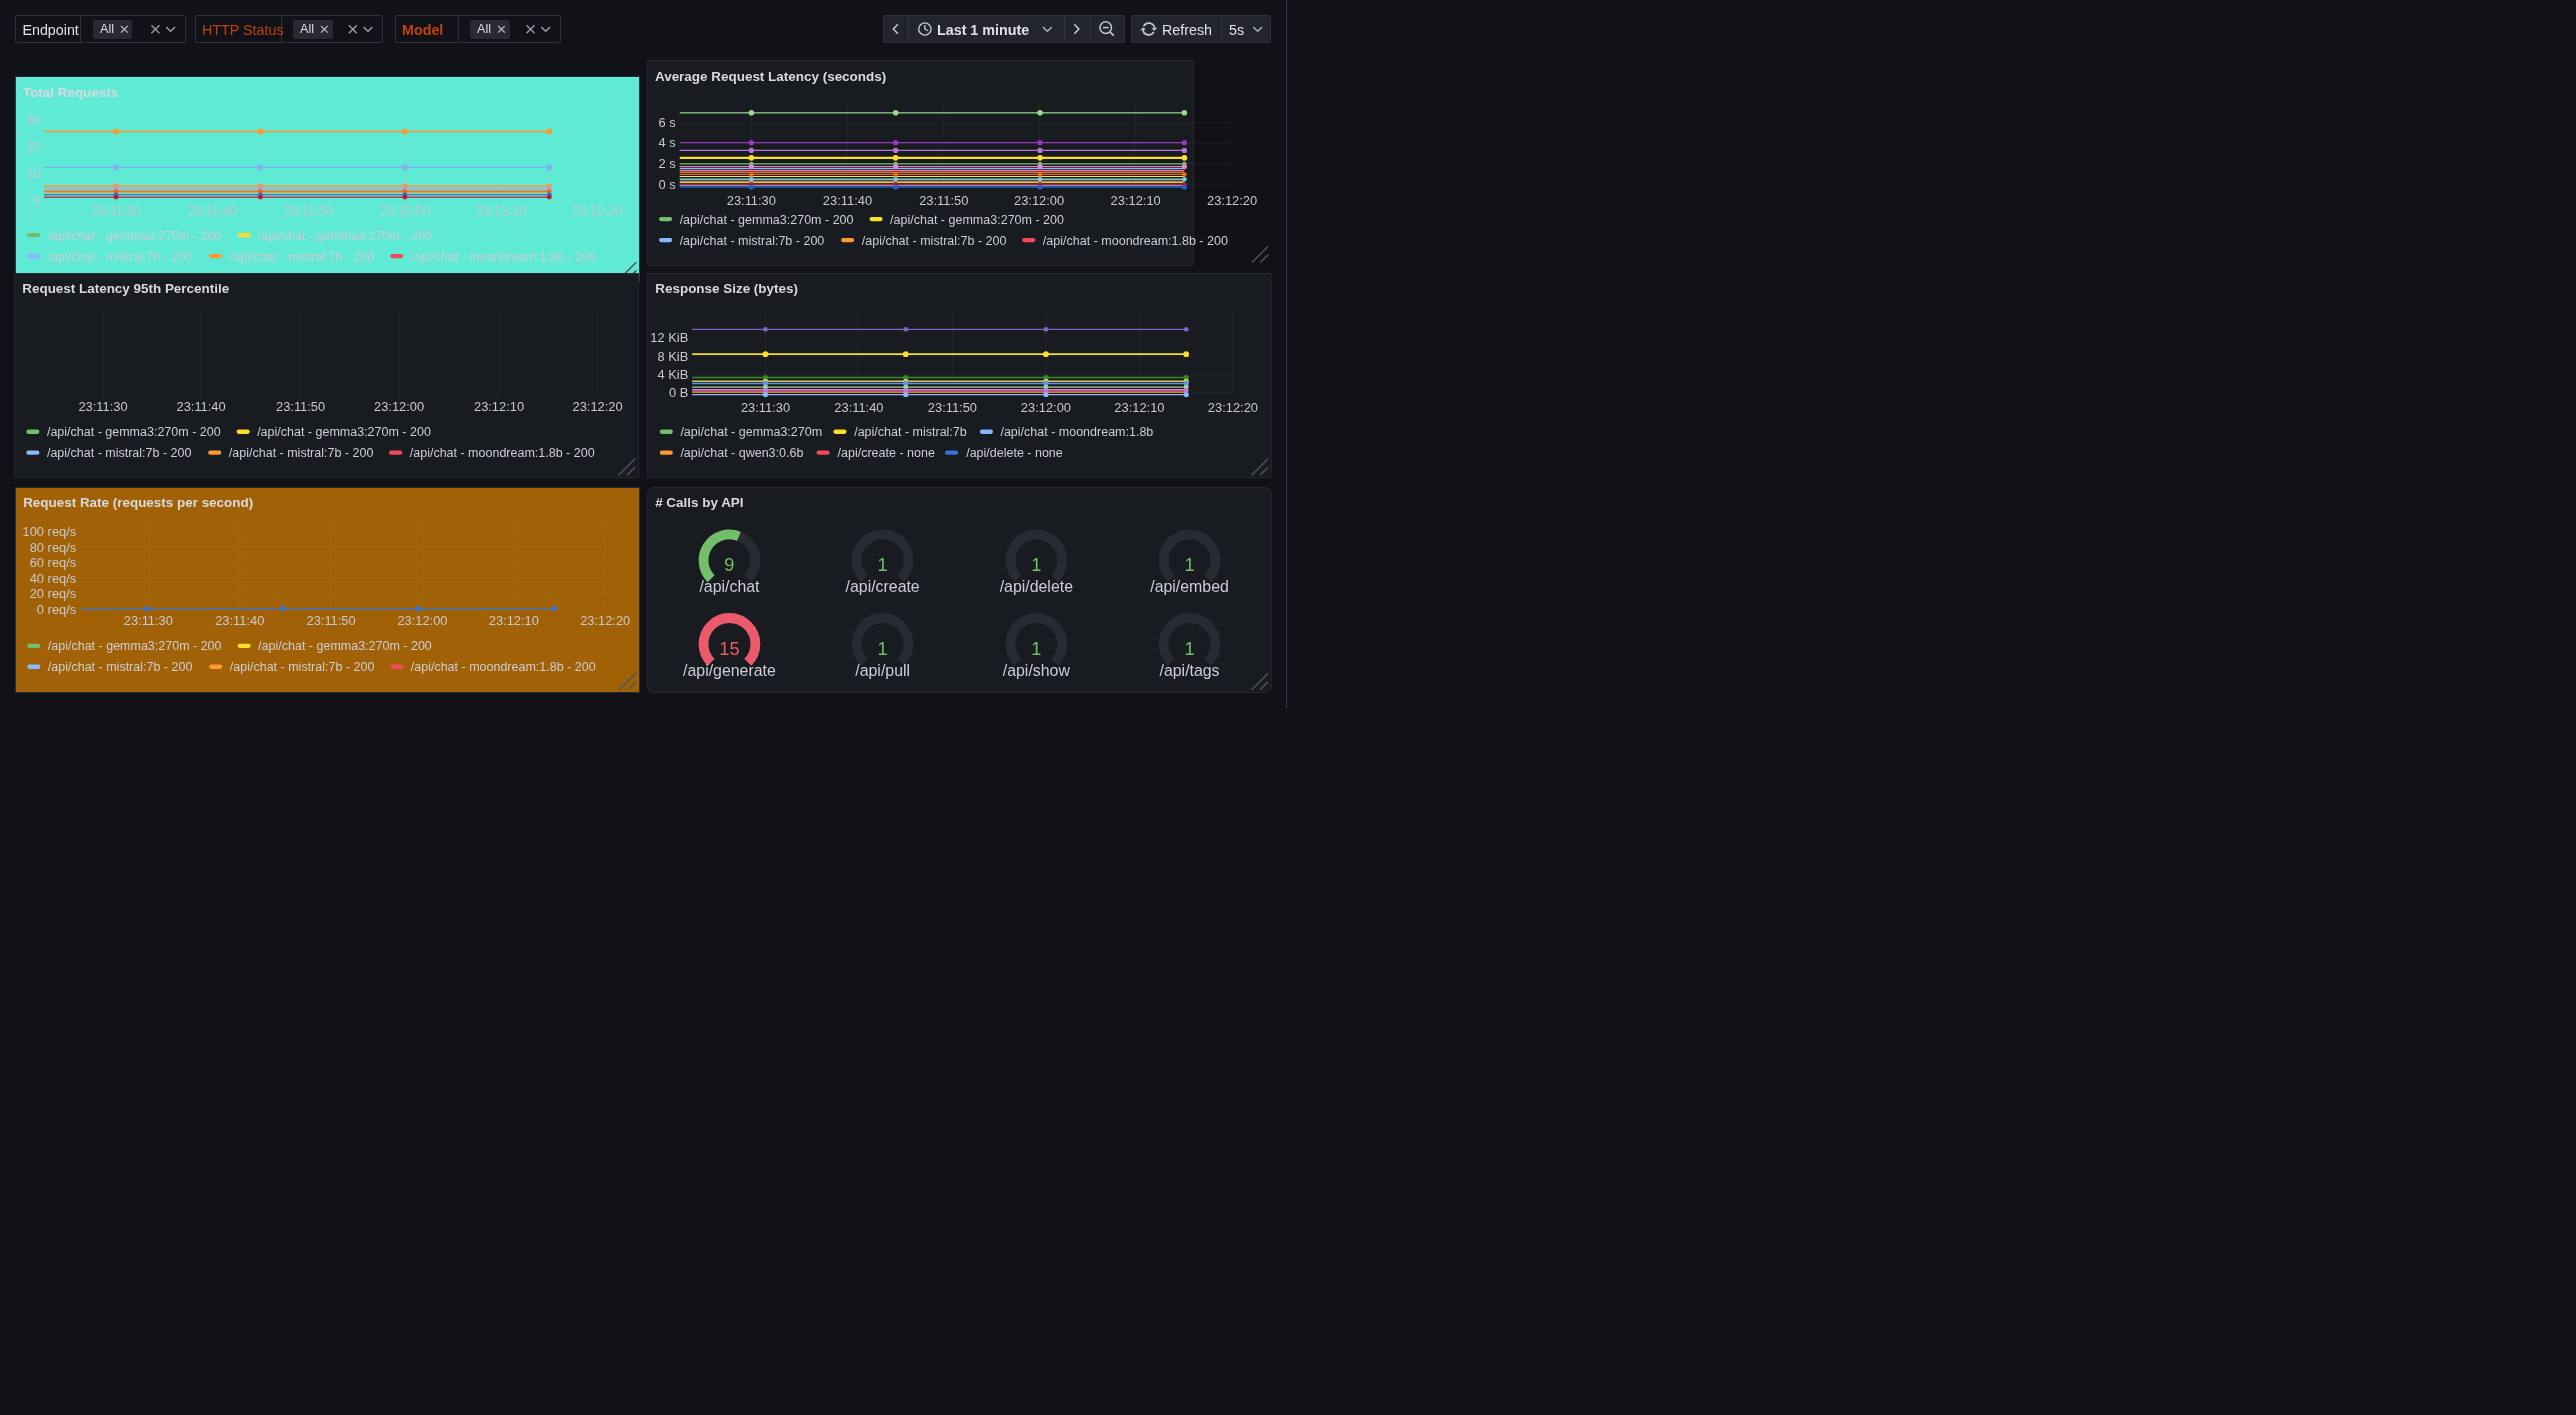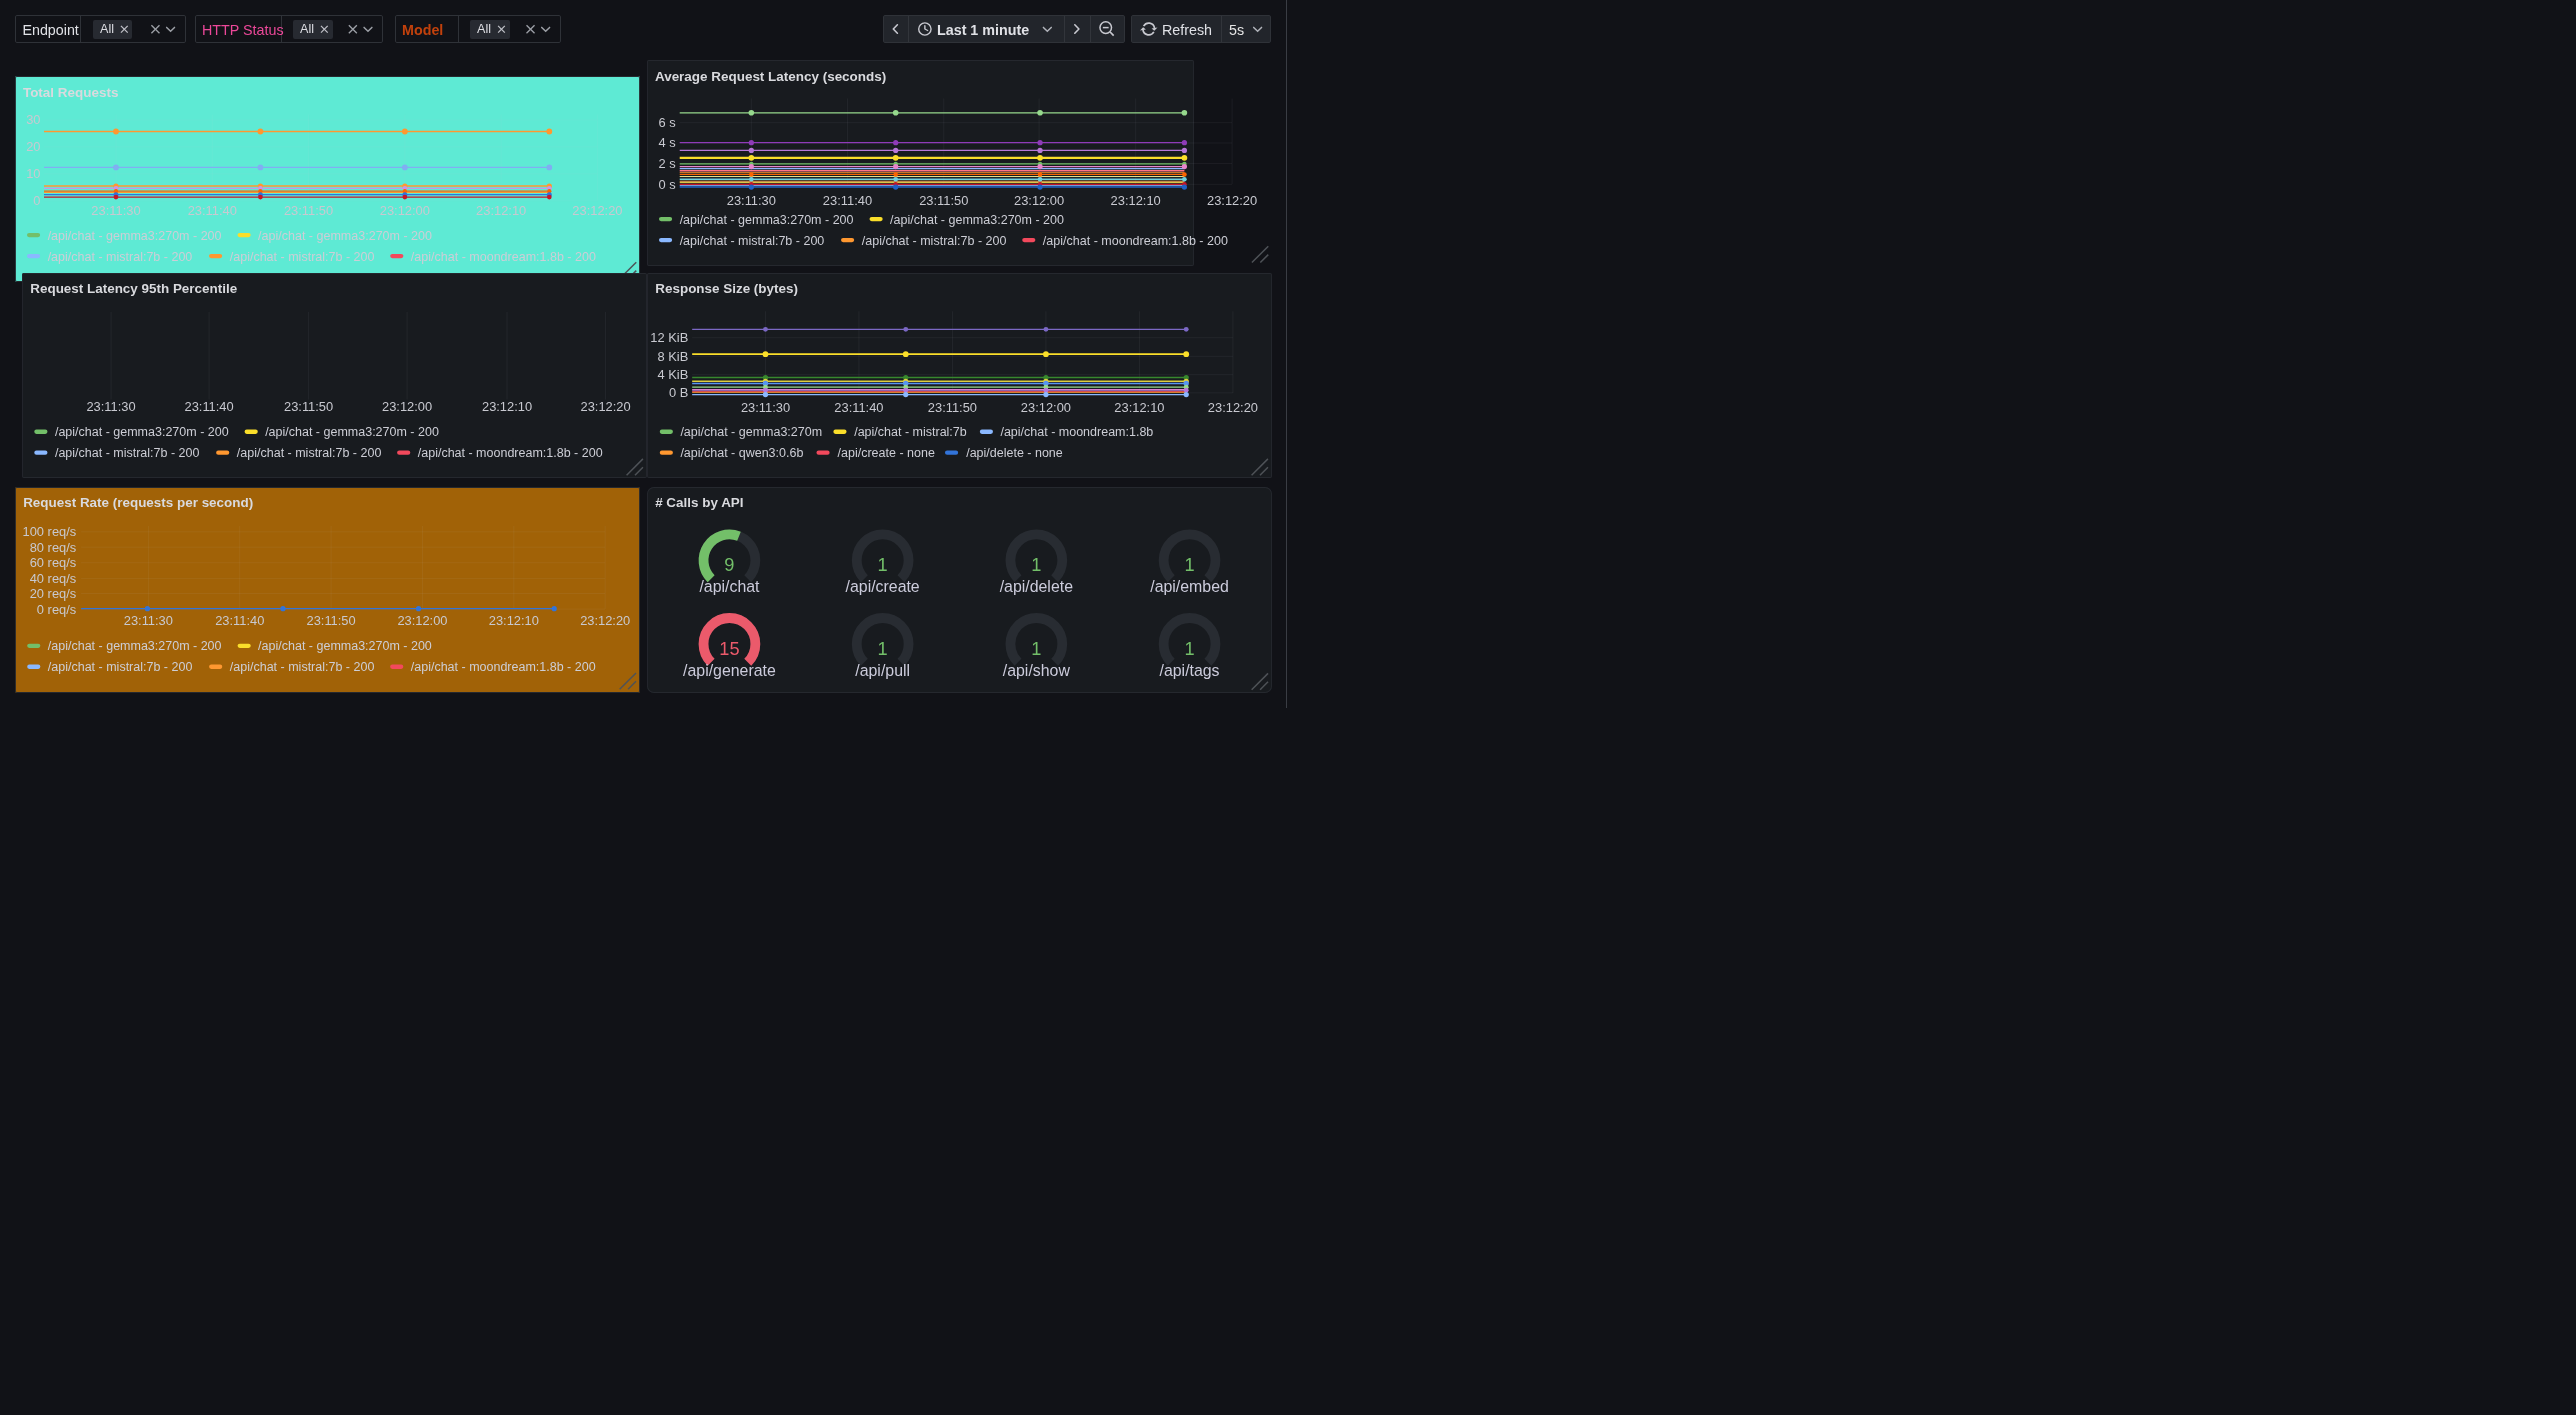--- a/index.html
+++ b/index.html
@@ -7,21 +7,21 @@
 </style></head>
 <body>
 <div style="position:absolute;left:1286px;top:0;width:0.9px;height:708px;background:#3a3d44"></div>
 <div style="position:absolute;left:15.2px;top:14.8px;width:171px;height:28px;border:0.9px solid #2f3238;border-radius:1.9px;box-sizing:border-box"></div>
 <div style="position:absolute;left:80px;top:15.7px;width:0.9px;height:26.5px;background:#2f3238"></div>
 <div style="position:absolute;left:22.4px;top:22px;font-size:14.3px;color:#e0e1e6;font-weight:500;white-space:nowrap">Endpoint</div>
 <div style="position:absolute;left:93px;top:19.6px;width:39px;height:19.6px;background:#272a31;border-radius:1.9px"></div>
 <div style="position:absolute;left:100px;top:22px;font-size:12.6px;color:#dcdde2;font-weight:500;white-space:nowrap">All</div>
 <div style="position:absolute;left:195px;top:14.8px;width:188px;height:28px;border:0.9px solid #2f3238;border-radius:1.9px;box-sizing:border-box"></div>
 <div style="position:absolute;left:281px;top:16.3px;width:0.9px;height:26px;background:#2f3238"></div>
-<div style="position:absolute;left:202px;top:22px;font-size:14.3px;color:#ec4899;font-weight:500;white-space:nowrap">HTTP Status</div>
+<div style="position:absolute;left:202px;top:22px;font-size:14.3px;color:#c2410c;font-weight:500;white-space:nowrap">HTTP Status</div>
 <div style="position:absolute;left:293px;top:19.6px;width:40px;height:19.6px;background:#272a31;border-radius:1.9px"></div>
 <div style="position:absolute;left:300px;top:22px;font-size:12.6px;color:#dcdde2;font-weight:500;white-space:nowrap">All</div>
 <div style="position:absolute;left:395px;top:14.8px;width:166px;height:28px;border:0.9px solid #2f3238;border-radius:1.9px;box-sizing:border-box"></div>
 <div style="position:absolute;left:458px;top:16.3px;width:0.9px;height:26px;background:#2f3238"></div>
 <div style="position:absolute;left:402px;top:22px;font-size:14.3px;color:#c2410c;font-weight:700;white-space:nowrap">Model</div>
 <div style="position:absolute;left:470px;top:19.6px;width:40px;height:19.6px;background:#272a31;border-radius:1.9px"></div>
 <div style="position:absolute;left:477px;top:22px;font-size:12.6px;color:#dcdde2;font-weight:500;white-space:nowrap">All</div>
 <div style="position:absolute;left:883px;top:14.8px;width:242px;height:28px;background:#22252b;border:0.9px solid #2f3238;border-radius:1.9px;box-sizing:border-box"></div>
 <div style="position:absolute;left:908px;top:15.7px;width:0.9px;height:26.5px;background:#32353b"></div>
 <div style="position:absolute;left:1064px;top:15.7px;width:0.9px;height:26.5px;background:#32353b"></div>
@@ -217,21 +217,21 @@
       <text x="260.0" y="170.5" font-size="13.4" fill="#cdced6" dominant-baseline="central">/api/chat - gemma3:270m - 200</text>
       <rect x="12.8" y="190.1" width="14.1" height="4.6" rx="2.3" fill="#8AB8FF"></rect>
       <text x="34.9" y="192.9" font-size="13.4" fill="#cdced6" dominant-baseline="central">/api/chat - mistral:7b - 200</text>
       <rect x="207.5" y="190.1" width="14.1" height="4.6" rx="2.3" fill="#FF9830"></rect>
       <text x="229.7" y="192.9" font-size="13.4" fill="#cdced6" dominant-baseline="central">/api/chat - mistral:7b - 200</text>
       <rect x="401.3" y="190.1" width="14.1" height="4.6" rx="2.3" fill="#F2495C"></rect>
       <text x="423.4" y="192.9" font-size="13.4" fill="#cdced6" dominant-baseline="central">/api/chat - moondream:1.8b - 200</text>
       <line x1="647" y1="216.5" x2="664.5" y2="199" stroke="#4e5257" stroke-width="1.6"></line>
       <line x1="656" y1="216.5" x2="664.5" y2="208" stroke="#4e5257" stroke-width="1.6"></line>
     </svg></div>
-<div style="position:absolute;left:22px;top:273px;width:625px;height:205px;background:#181b1f;box-shadow:inset 0 0 0 0.9px #25282e;border-radius:1.9px"><svg width="625" height="205" viewBox="0 0 668.5 219.5" font-family="Liberation Sans, sans-serif">
+<div style="position:absolute;left:14px;top:273px;width:625px;height:205px;background:#181b1f;box-shadow:inset 0 0 0 0.9px #25282e;border-radius:1.9px"><svg width="625" height="205" viewBox="0 0 668.5 219.5" font-family="Liberation Sans, sans-serif">
       <text x="8.5" y="17.0" font-size="14.4" fill="#d9dade" font-weight="600" dominant-baseline="central">Request Latency 95th Percentile</text>
       <line x1="95" y1="41.6" x2="95" y2="135.5" stroke="rgba(204,204,220,0.07)" stroke-width="1"></line>
       <text x="95" y="143.0" font-size="13.8" fill="#c8c9d0" text-anchor="middle" dominant-baseline="central">23:11:30</text>
       <line x1="200" y1="41.6" x2="200" y2="135.5" stroke="rgba(204,204,220,0.07)" stroke-width="1"></line>
       <text x="200" y="143.0" font-size="13.8" fill="#c8c9d0" text-anchor="middle" dominant-baseline="central">23:11:40</text>
       <line x1="306.5" y1="41.6" x2="306.5" y2="135.5" stroke="rgba(204,204,220,0.07)" stroke-width="1"></line>
       <text x="306.5" y="143.0" font-size="13.8" fill="#c8c9d0" text-anchor="middle" dominant-baseline="central">23:11:50</text>
       <line x1="412" y1="41.6" x2="412" y2="135.5" stroke="rgba(204,204,220,0.07)" stroke-width="1"></line>
       <text x="412" y="143.0" font-size="13.8" fill="#c8c9d0" text-anchor="middle" dominant-baseline="central">23:12:00</text>
       <line x1="519" y1="41.6" x2="519" y2="135.5" stroke="rgba(204,204,220,0.07)" stroke-width="1"></line>

